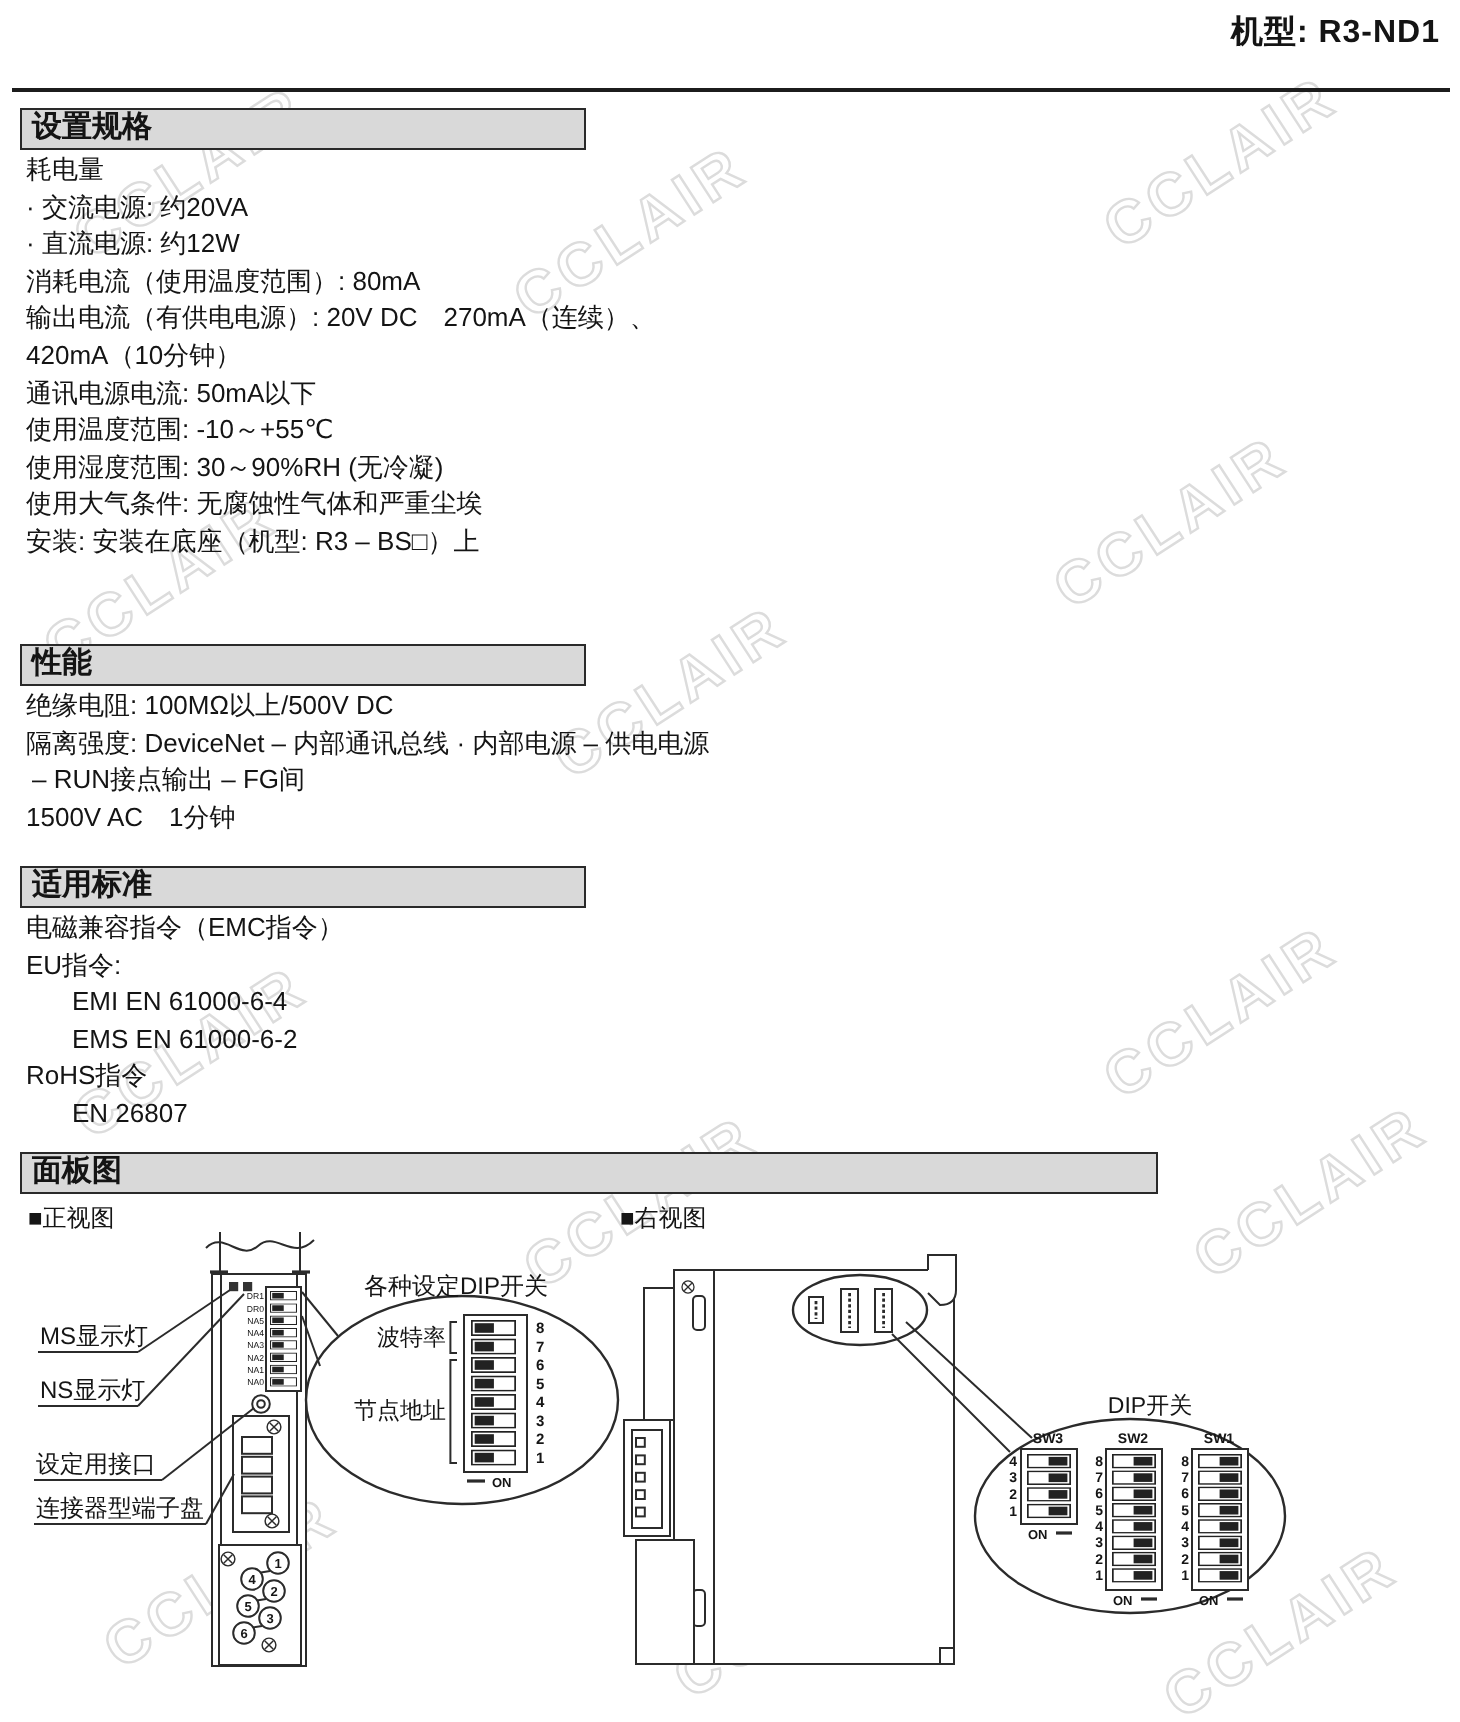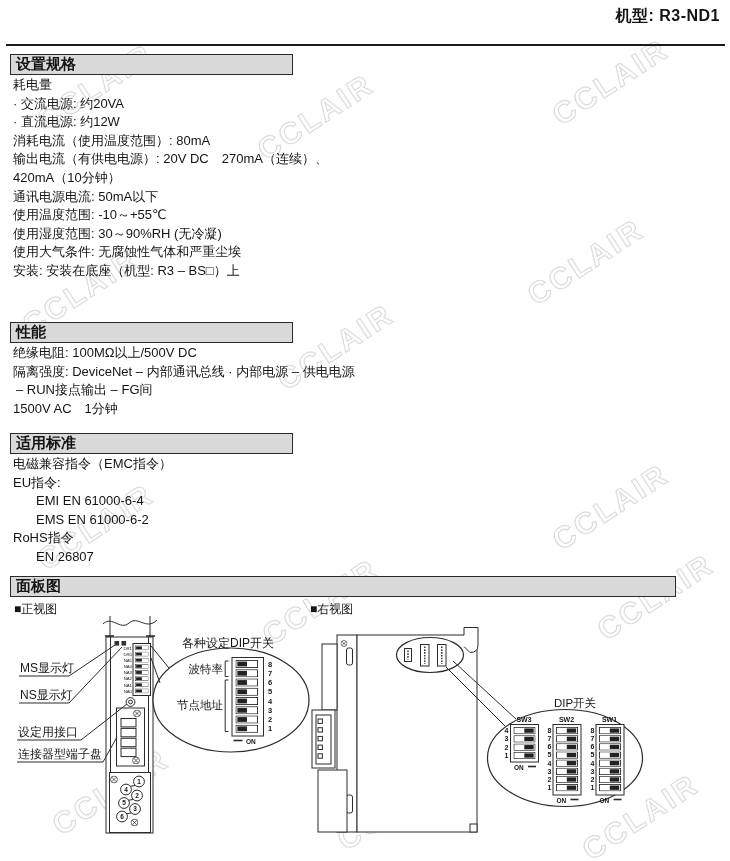--- a/index.html
+++ b/index.html
@@ -16,21 +16,21 @@
   .title {
     position:absolute; top:6px; right:10px;
     font-size:16px; font-weight:bold; letter-spacing:0.5px;
   }
   .toprule { position:absolute; top:44px; left:6px; width:719px; height:2px; background:#1c1c1c; }
   .secbar {
     position:absolute; left:10px; width:283px; height:21px; box-sizing:border-box;
     background:#d9d9d9; border:1.5px solid #2a2a2a;
     font-size:15px; font-weight:bold; line-height:18px; padding-left:5px;
   }
-  .secbar.wide { width:666px; }
+  .secbar.wide { width:569px; }
   .blk { position:absolute; left:13px; font-size:13px; }
   .blk .ln { height:18.6px; line-height:18.6px; white-space:nowrap; }
   .blk .ind { padding-left:23px; }
   .blk .ind-sm { padding-left:3px; }
   svg.panel { position:absolute; left:0; top:600px; }
   svg text { font-family:"Liberation Sans","DejaVu Sans",sans-serif; fill:#151515; }
   .ol  { fill:#fff; stroke:#2b2b2b; stroke-width:1; }
   .ol2 { fill:#fff; stroke:#2b2b2b; stroke-width:1.2; }
   .ln2 { stroke:#2b2b2b; stroke-width:1; fill:none; }
   .lnT { stroke:#2b2b2b; stroke-width:1.6; fill:none; }

